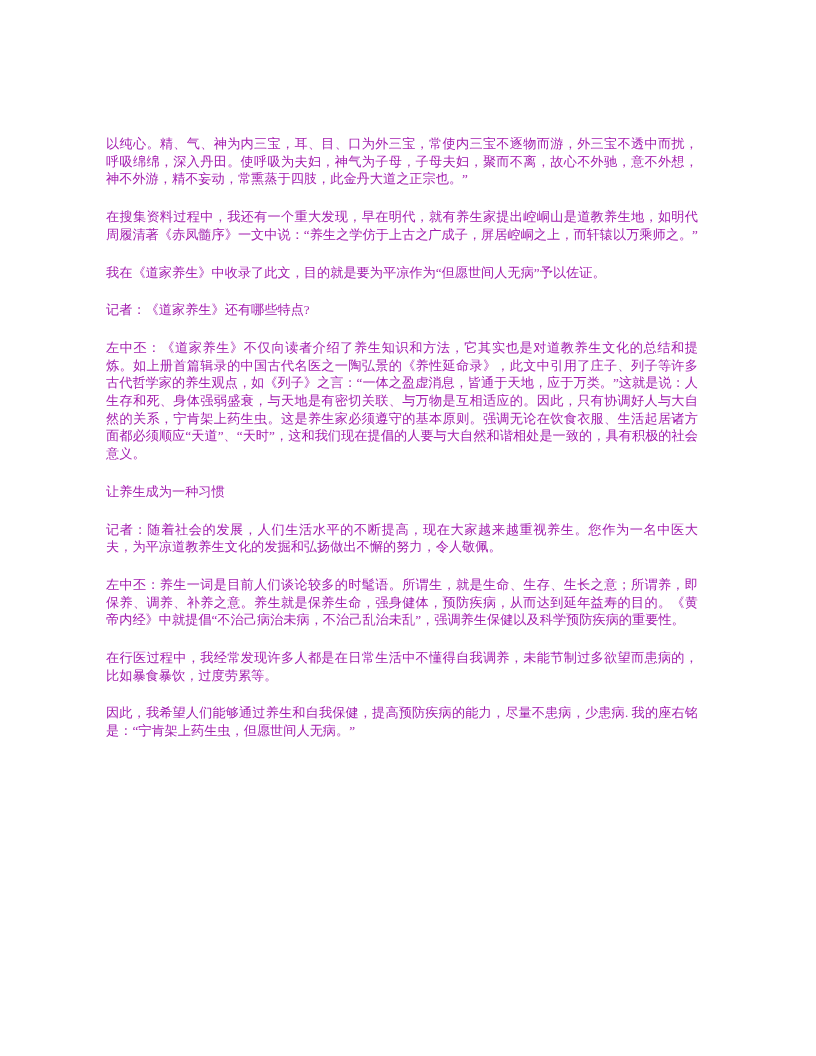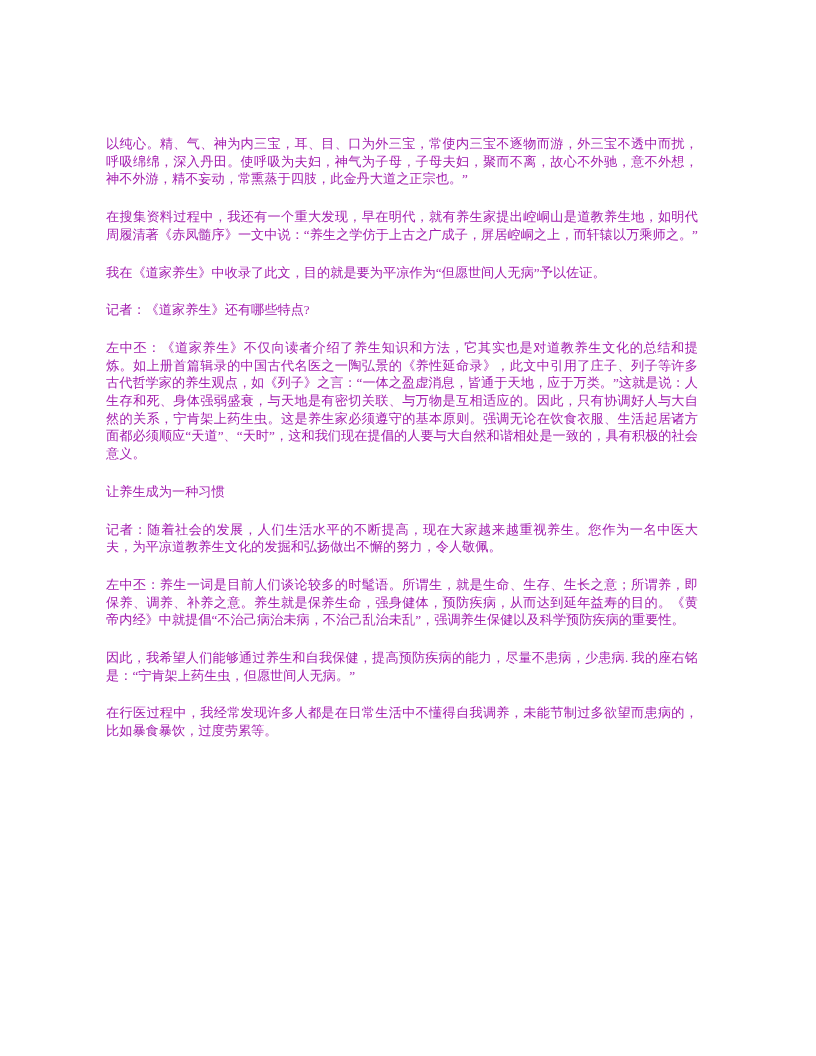--- a/index.html
+++ b/index.html
@@ -43,16 +43,16 @@
 <div class="page">
   <div class="content">
     <p>以纯心。精、气、神为内三宝，耳、目、口为外三宝，常使内三宝不逐物而游，外三宝不透中而扰，呼吸绵绵，深入丹田。使呼吸为夫妇，神气为子母，子母夫妇，聚而不离，故心不外驰，意不外想，神不外游，精不妄动，常熏蒸于四肢，此金丹大道之正宗也。”</p>
     <p>在搜集资料过程中，我还有一个重大发现，早在明代，就有养生家提出崆峒山是道教养生地，如明代周履清著《赤凤髓序》一文中说：“养生之学仿于上古之广成子，屏居崆峒之上，而轩辕以万乘师之。”</p>
     <p>我在《道家养生》中收录了此文，目的就是要为平凉作为“但愿世间人无病”予以佐证。</p>
     <p>记者：《道家养生》还有哪些特点?</p>
     <p>左中丕：《道家养生》不仅向读者介绍了养生知识和方法，它其实也是对道教养生文化的总结和提炼。如上册首篇辑录的中国古代名医之一陶弘景的《养性延命录》，此文中引用了庄子、列子等许多古代哲学家的养生观点，如《列子》之言：“一体之盈虚消息，皆通于天地，应于万类。”这就是说：人生存和死、身体强弱盛衰，与天地是有密切关联、与万物是互相适应的。因此，只有协调好人与大自然的关系，宁肯架上药生虫。这是养生家必须遵守的基本原则。强调无论在饮食衣服、生活起居诸方面都必须顺应“天道”、“天时”，这和我们现在提倡的人要与大自然和谐相处是一致的，具有积极的社会意义。</p>
     <h2>让养生成为一种习惯</h2>
     <p>记者：随着社会的发展，人们生活水平的不断提高，现在大家越来越重视养生。您作为一名中医大夫，为平凉道教养生文化的发掘和弘扬做出不懈的努力，令人敬佩。</p>
     <p>左中丕：养生一词是目前人们谈论较多的时髦语。所谓生，就是生命、生存、生长之意；所谓养，即保养、调养、补养之意。养生就是保养生命，强身健体，预防疾病，从而达到延年益寿的目的。《黄帝内经》中就提倡“不治己病治未病，不治己乱治未乱”，强调养生保健以及科学预防疾病的重要性。</p>
+    <p>在行医过程中，我经常发现许多人都是在日常生活中不懂得自我调养，未能节制过多欲望而患病的，比如暴食暴饮，过度劳累等。</p>
     <p>因此，我希望人们能够通过养生和自我保健，提高预防疾病的能力，尽量不患病，少患病. 我的座右铭是：“宁肯架上药生虫，但愿世间人无病。”</p>
-    <p>在行医过程中，我经常发现许多人都是在日常生活中不懂得自我调养，未能节制过多欲望而患病的，比如暴食暴饮，过度劳累等。</p>
   </div>
 </div>
 
 </body></html>

